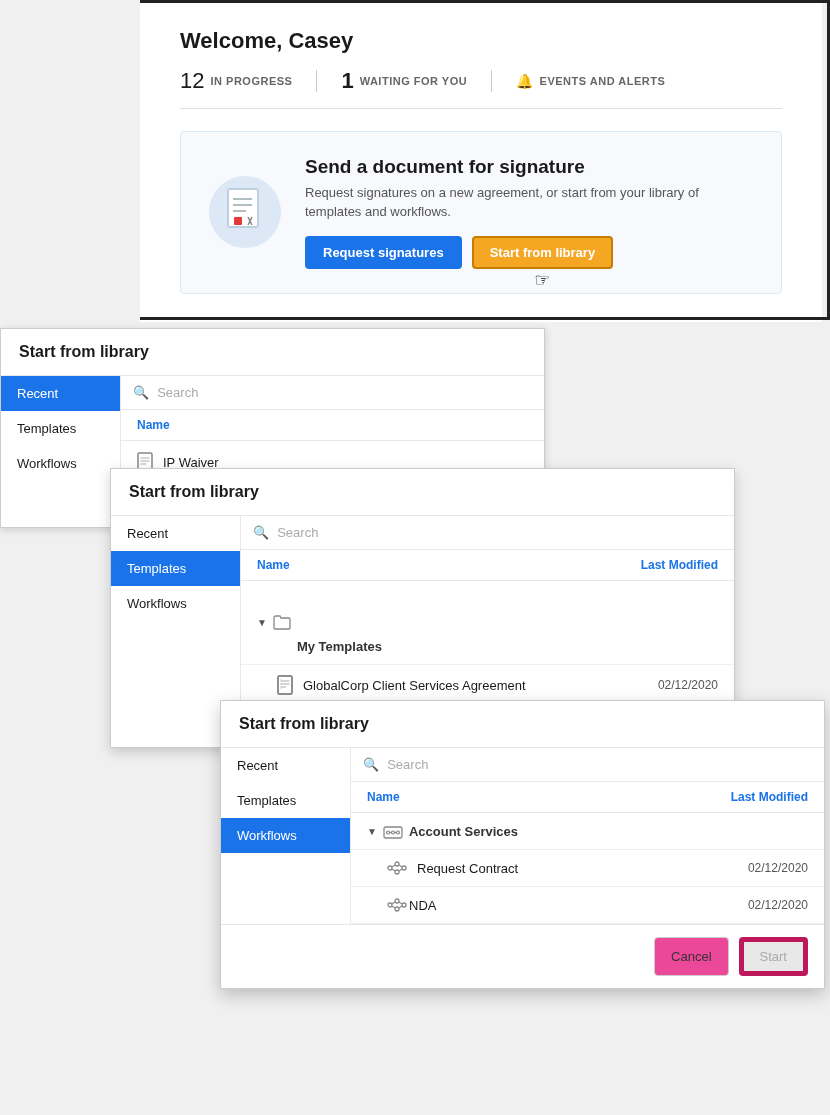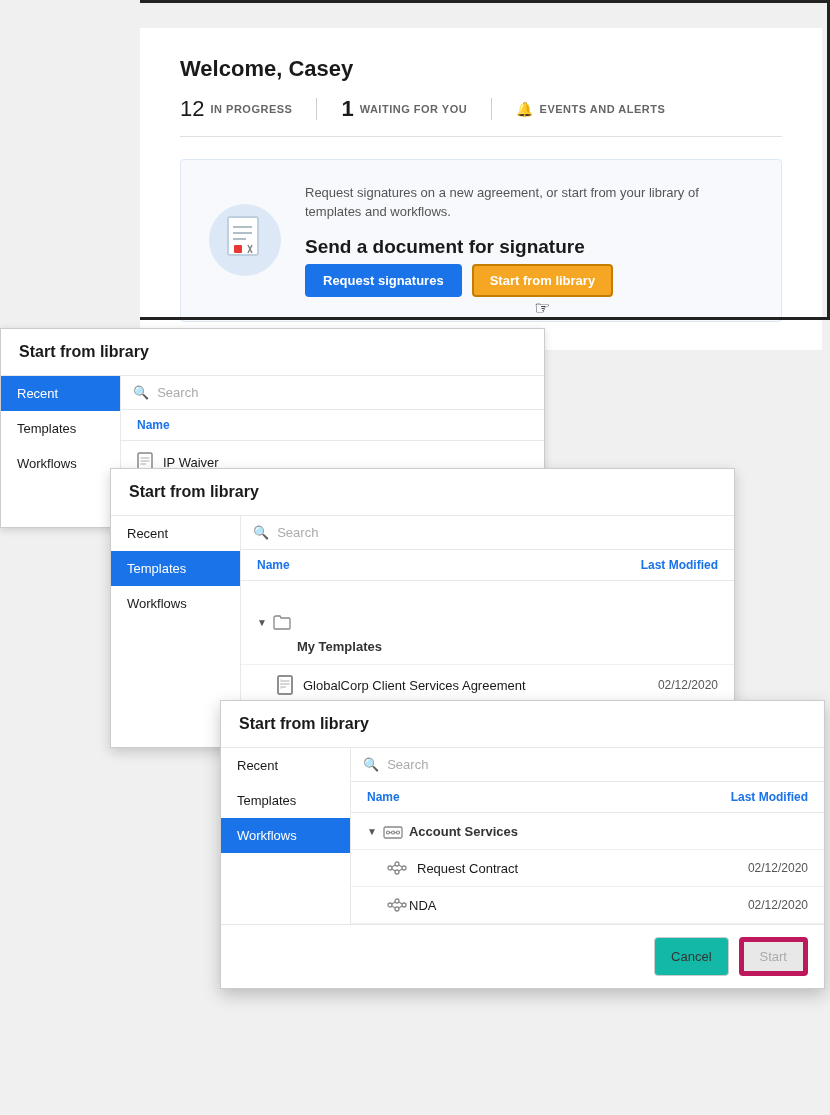--- a/index.html
+++ b/index.html
@@ -19,21 +19,21 @@
       margin-bottom: 16px;
     }
 
     
   </style>
 </head>
 <body>
 
 <div style="position:relative; width:830px; height:1115px; background:#f0f0f0; overflow:hidden;">
 
-  <div style="position:absolute; top:0; left:140px; right:8px; background:#fff; z-index:1; padding: 28px 40px 28px 40px; margin-top: 28px;">
+  <div style="position:absolute; top:0; left:140px; right:8px; background:#fff; z-index:1; padding: 28px 40px 28px 40px;">
 
     <div class="welcome-title" style="font-size:22px; font-weight:700; color:#1a1a1a; margin-bottom:14px;">Welcome, Casey</div>
 
     <div style="display:flex; align-items:center; gap:0; margin-bottom:22px; border-bottom:1px solid #e0e0e0; padding-bottom:14px;">
       <div style="display:flex; align-items:center; gap:6px; margin-right:24px; cursor:pointer;">
         <span style="font-size:22px; font-weight:400; color:#1a1a1a;">12</span>
         <span style="font-size:11px; font-weight:600; color:#666; letter-spacing:0.5px;">IN PROGRESS</span>
       </div>
       <div style="width:1px; height:22px; background:#ccc; margin-right:24px;"></div>
       <div style="display:flex; align-items:center; gap:6px; margin-right:24px; cursor:pointer;">
@@ -54,22 +54,22 @@
           <rect x="4" y="2" width="30" height="38" rx="2" ry="2" fill="#fff" stroke="#c0cfe0" stroke-width="2"></rect>
           <line x1="9" y1="12" x2="28" y2="12" stroke="#b0bec5" stroke-width="2"></line>
           <line x1="9" y1="18" x2="28" y2="18" stroke="#b0bec5" stroke-width="2"></line>
           <line x1="9" y1="24" x2="22" y2="24" stroke="#b0bec5" stroke-width="2"></line>
           <rect x="10" y="30" width="8" height="8" rx="1" fill="#e53935"></rect>
           <line x1="28" y1="30" x2="24" y2="38" stroke="#888" stroke-width="1.5"></line>
           <line x1="24" y1="30" x2="28" y2="38" stroke="#888" stroke-width="1.5"></line>
         </svg>
       </div>
       <div style="flex:1;">
+        <div style="font-size:19px; font-weight:600; color:#1a1a1a; margin-bottom:6px;">Send a document for signature</div>
         <div style="font-size:13px; color:#555; margin-bottom:14px; line-height:1.45;">Request signatures on a new agreement, or start from your library of templates and workflows.</div>
-        <div style="font-size:19px; font-weight:600; color:#1a1a1a; margin-bottom:6px;">Send a document for signature</div>
         <div style="display:flex; gap:10px; align-items:center; position:relative;">
           <button style="background:#1a73e8; color:#fff; border:none; border-radius:4px; padding:9px 18px; font-size:13px; font-weight:600; cursor:pointer;">Request signatures</button>
           <div style="position:relative;">
             <button style="background:#f5a623; color:#fff; border:2.5px solid #c47d00; border-radius:4px; padding:7px 16px; font-size:13px; font-weight:600; cursor:pointer;">Start from library</button>
             <div style="position:absolute; bottom:-22px; left:50%; transform:translateX(-50%); font-size:18px; z-index:5;">☞</div>
           </div>
         </div>
       </div>
     </div>
   </div>
@@ -235,18 +235,18 @@
             <line x1="12" y1="5" x2="15" y2="7" stroke="#888" stroke-width="1.1"></line>
             <line x1="12" y1="11" x2="15" y2="9" stroke="#888" stroke-width="1.1"></line>
           </svg>
           <span style="font-size:13px; color:#1a1a1a; flex:1;">NDA</span>
           <span style="font-size:12px; color:#555;">02/12/2020</span>
         </div>
       </div>
     </div>
 
     <div style="display:flex; justify-content:flex-end; gap:10px; padding:12px 16px; border-top:1px solid #e8e8e8; background:#fff;">
-      <button style="background:#14b8a6; border:1px solid #ccc; border-radius:4px; padding:7px 16px; font-size:13px; color:#333; cursor:pointer;">Cancel</button>
+      <button style="background:#ec4899; border:1px solid #ccc; border-radius:4px; padding:7px 16px; font-size:13px; color:#333; cursor:pointer;">Cancel</button>
       <button style="background:#e8e8e8; border:5px solid #be185d; border-radius:4px; padding:7px 16px; font-size:13px; color:#aaa; cursor:pointer;">Start</button>
     </div>
   </div>
 
 </div>
 
 </body></html>

